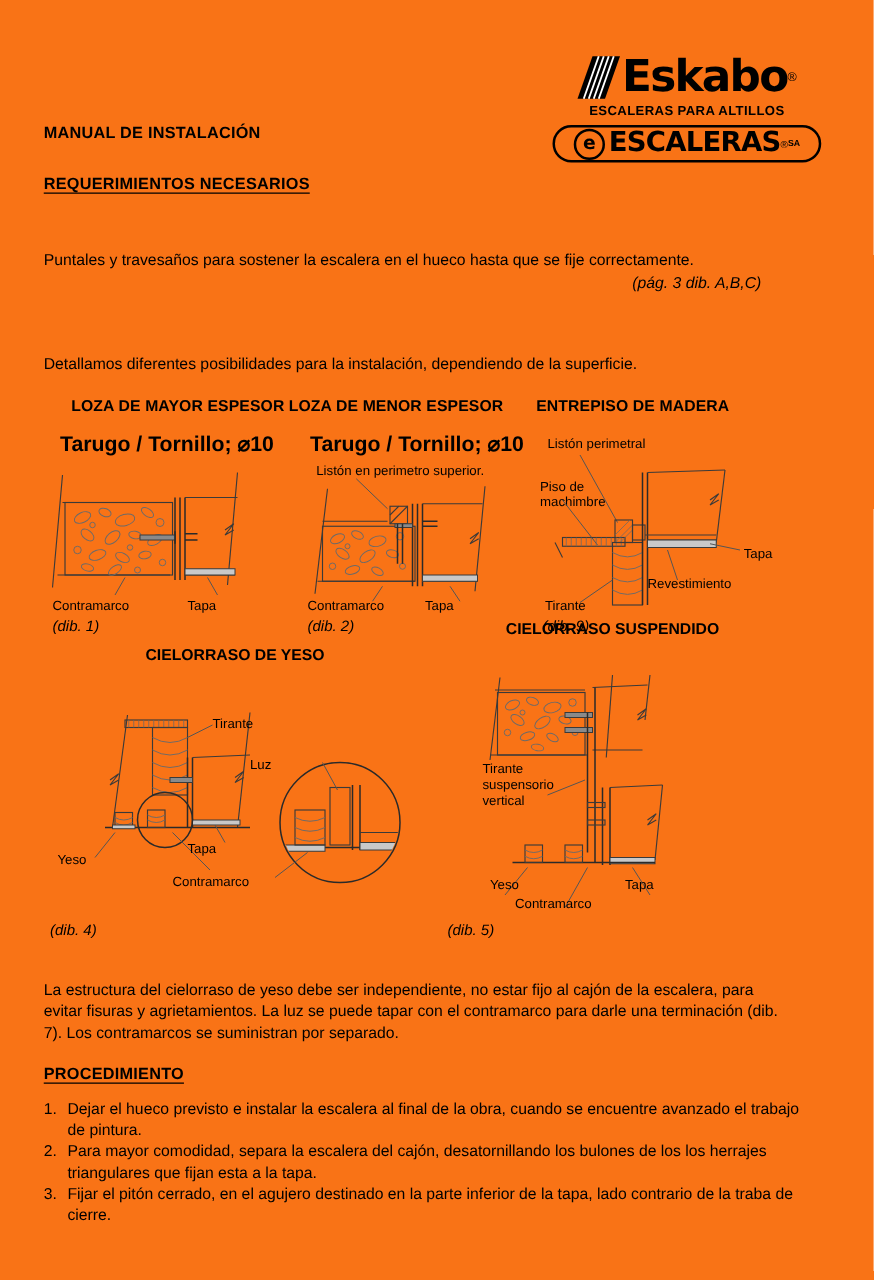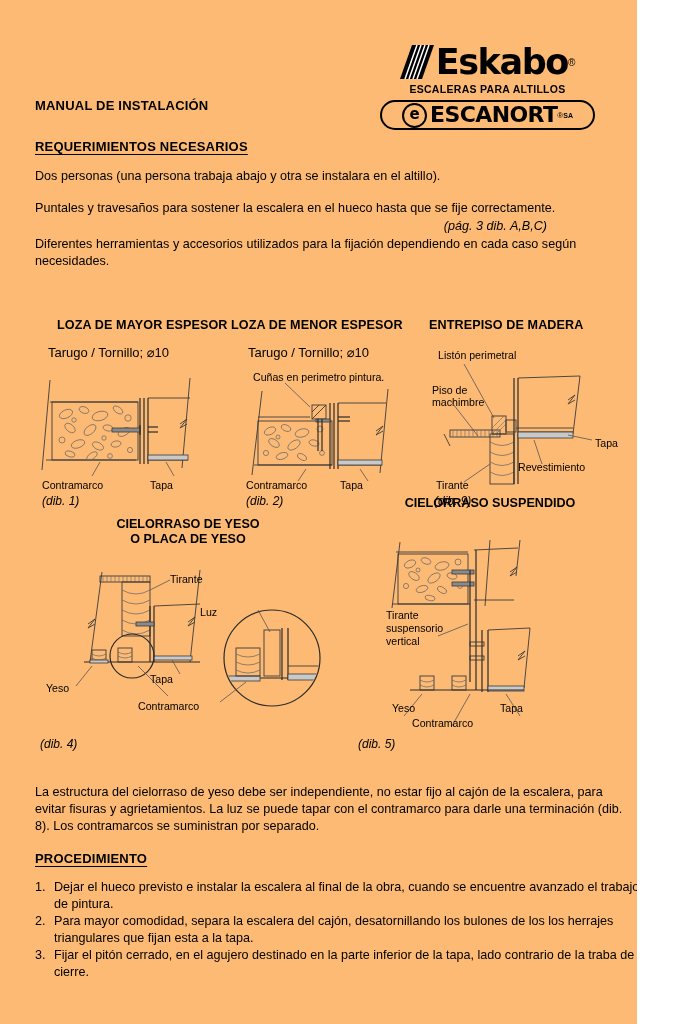--- a/index.html
+++ b/index.html
@@ -6,23 +6,23 @@
     margin: 0;
     padding: 0;
     background: #ffffff;
   }
   body {
     font-family: "Liberation Sans", sans-serif;
     color: #000000;
   }
   #page {
     position: relative;
-    width: 637px;
+    width: 699px;
     height: 1024px;
-    background: #fdba74;
+    background: #f97316;
     overflow: hidden;
   }
 
   
   .logo-block {
     position: absolute;
     top: 42px;
     right: 42px;
     width: 215px;
     text-align: center;
@@ -166,21 +166,22 @@
     font-size: 12.6px;
     font-weight: bold;
     letter-spacing: 0.1px;
   }
   #ct1 { left: 35px;  top: 318px; margin-left: 22px; }
   #ct2 { left: 231px; top: 318px; }
   #ct3 { left: 429px; top: 318px; text-align: center; }
 
   .sub-title {
     position: absolute;
-    font-size: 13px;
+    font-size: 17px;
+    font-weight: bold;
   }
   #st1 { left: 48px;  top: 345px; }
   #st2 { left: 248px; top: 345px; }
 
   .col-title2 {
     position: absolute;
     font-size: 12.6px;
     font-weight: bold;
     text-align: center;
     line-height: 15px;
@@ -228,33 +229,32 @@
           <line x1="13" y1="34" x2="25" y2="0"></line>
           <line x1="17" y1="34" x2="29" y2="0"></line>
         </g>
       </svg>
       <span class="logo-word">Eskabo</span>
       <span class="logo-reg">®</span>
     </div>
     <div class="logo-tagline">ESCALERAS PARA ALTILLOS</div>
     <div class="logo-escanort">
       <span class="escanort-e">e</span>
-      <span class="escanort-word">ESCANORT</span>
+      <span class="escanort-word">ESCALERAS</span>
       <span class="escanort-sup">®</span>
       <span class="escanort-sub">SA</span>
     </div>
   </div>
 
   <div class="doc-title">MANUAL DE INSTALACIÓN</div>
   <div class="section-head" id="head-requerimientos">REQUERIMIENTOS NECESARIOS</div>
 
-  <div class="para" id="p1">Dos personas (una persona trabaja abajo y otra se instalara en el altillo).</div>
   <div class="para" id="p2">Puntales y travesaños para sostener la escalera en el hueco hasta que se fije correctamente.</div>
   <div class="para-right">(pág. 3  dib. A,B,C)</div>
-  <div class="para" id="p3">Diferentes herramientas y accesorios utilizados para la fijación dependiendo en cada caso según necesidades.</div>
+  <div class="para" id="p4">Detallamos diferentes posibilidades para la instalación, dependiendo de la superficie.</div>
 
   <div class="col-title" id="ct1">LOZA DE MAYOR ESPESOR</div>
   <div class="col-title" id="ct2">LOZA DE MENOR ESPESOR</div>
   <div class="col-title" id="ct3">ENTREPISO DE MADERA</div>
   <div class="sub-title" id="st1">Tarugo / Tornillo; ⌀10</div>
   <div class="sub-title" id="st2">Tarugo / Tornillo;  ⌀10</div>
 
   <div class="draw" style="left:40px; top:372px;">
     <svg width="200" height="110" viewBox="0 0 200 110">
 
@@ -303,21 +303,21 @@
       <path class="ln" d="M140 52 l7 -5 l-7 9 l7 -4"></path>
 
       <line class="lead" x1="60" y1="90" x2="52" y2="104"></line>
       <line class="lead" x1="126" y1="90" x2="134" y2="104"></line>
     </svg>
   </div>
   <div class="lbl" style="left:42px; top:479px;">Contramarco</div>
   <div class="lbl" style="left:150px; top:479px;">Tapa</div>
   <div class="fig" style="left:42px; top:494px;font-style:italic;">(dib. 1)</div>
 
-  <div class="lbl" style="left:253px; top:371px;">Cuñas en perimetro pintura.</div>
+  <div class="lbl" style="left:253px; top:371px;">Listón en perimetro superior.</div>
   <div class="draw" style="left:240px; top:383px;">
     <svg width="200" height="100" viewBox="0 0 200 100">
 
       <line class="lead" x1="45" y1="0" x2="70" y2="24"></line>
 
       <line class="ln" x1="22" y1="8" x2="12" y2="92"></line>
       <line class="ln" x1="148" y1="6" x2="140" y2="90"></line>
       <line class="ln" x1="18" y1="34" x2="70" y2="34"></line>
       <line class="ln" x1="14" y1="82" x2="92" y2="82"></line>
 
@@ -426,21 +426,20 @@
       <line class="lead" x1="60" y1="106" x2="34" y2="124"></line>
     </svg>
   </div>
   <div class="lbl" style="left:595px; top:437px;">Tapa</div>
   <div class="lbl" style="left:518px; top:461px;">Revestimiento</div>
   <div class="lbl" style="left:436px; top:479px;">Tirante</div>
   <div class="fig" style="left:434px; top:494px;">(dib. 9)</div>
 
   <div class="col-title2" id="ct4">
     <div>CIELORRASO DE YESO</div>
-    <div>O PLACA DE YESO</div>
   </div>
   <div class="col-title2" id="ct5">CIELORRASO SUSPENDIDO</div>
 
   <div class="draw" style="left:50px; top:562px;">
     <svg width="290" height="175" viewBox="0 0 290 175">
 
       <line class="ln" x1="52" y1="10" x2="40" y2="100"></line>
       <line class="ln" x1="150" y1="8" x2="140" y2="100"></line>
       <path class="ln" d="M38 62 l7 -5 l-7 9 l7 -4"></path>
       <path class="ln" d="M138 60 l7 -5 l-7 9 l7 -4"></path>
@@ -592,21 +591,21 @@
     </svg>
   </div>
   <div class="lbl" style="left:386px; top:609px; white-space:pre-line; line-height:13px;">Tirante
 suspensorio
 vertical</div>
   <div class="lbl" style="left:392px; top:702px;">Yeso</div>
   <div class="lbl" style="left:412px; top:717px;">Contramarco</div>
   <div class="lbl" style="left:500px; top:702px;">Tapa</div>
   <div class="fig" style="left:358px; top:737px;">(dib. 5)</div>
 
-  <div class="para" id="p5">La estructura del cielorraso de yeso debe ser independiente, no estar fijo al cajón de la escalera, para evitar fisuras y agrietamientos. La luz se puede tapar con el contramarco para darle una terminación (dib. 8). Los contramarcos se suministran por separado.</div>
+  <div class="para" id="p5">La estructura del cielorraso de yeso debe ser independiente, no estar fijo al cajón de la escalera, para evitar fisuras y agrietamientos. La luz se puede tapar con el contramarco para darle una terminación (dib. 7). Los contramarcos se suministran por separado.</div>
   <div class="section-head" id="head-procedimiento">PROCEDIMIENTO</div>
 
   <ol class="proc-list">
     <li>
       <span class="proc-num">1.</span>
       <span>Dejar el hueco previsto e instalar la escalera al final de la obra, cuando se encuentre avanzado el trabajo de pintura.</span>
     </li>
     <li>
       <span class="proc-num">2.</span>
       <span>Para mayor comodidad, separa la escalera del cajón, desatornillando los bulones de los los herrajes triangulares que fijan esta a la tapa.</span>

